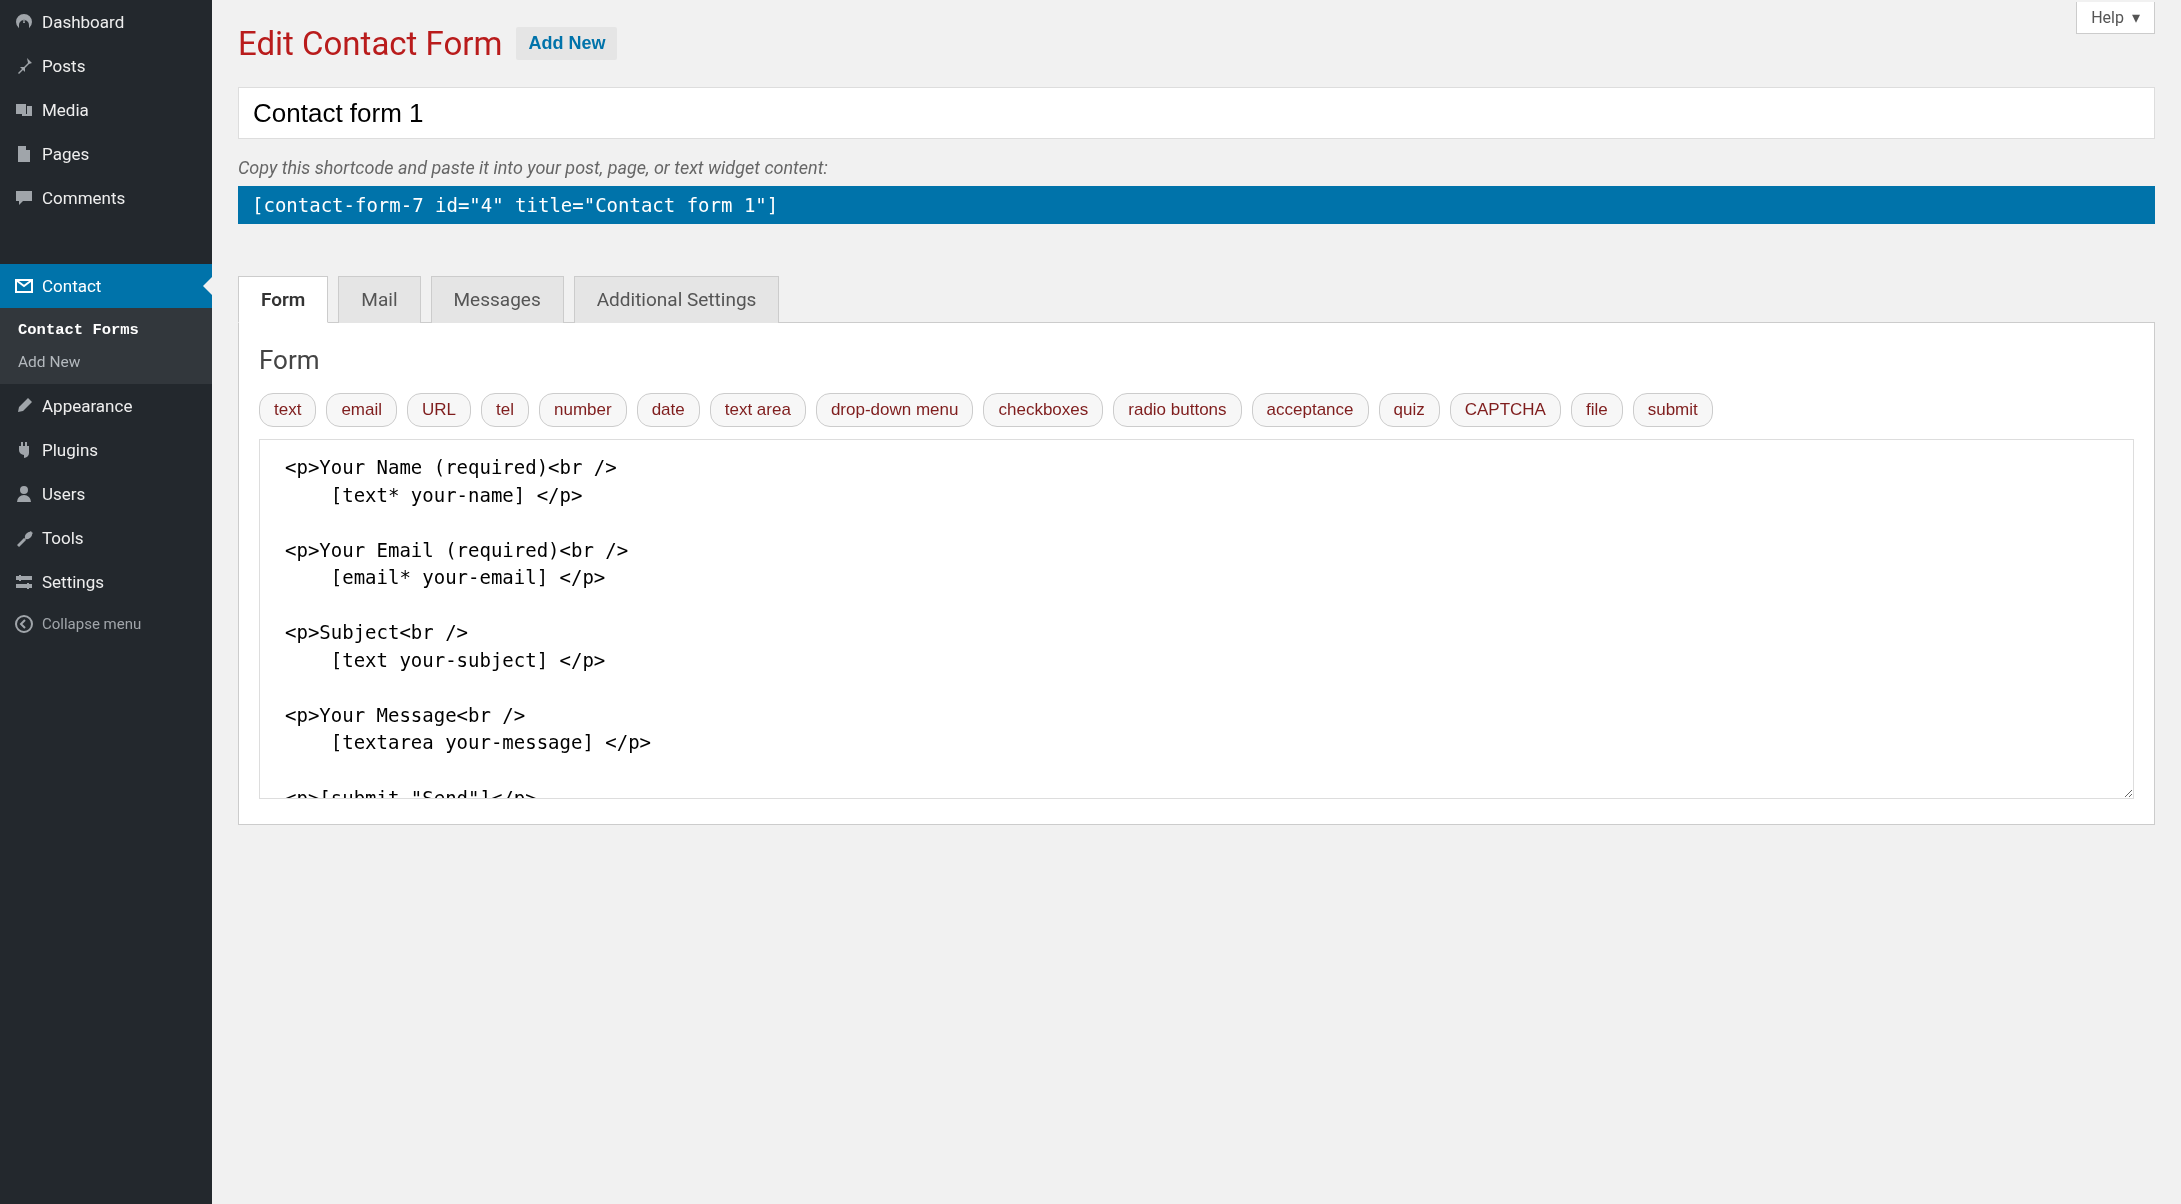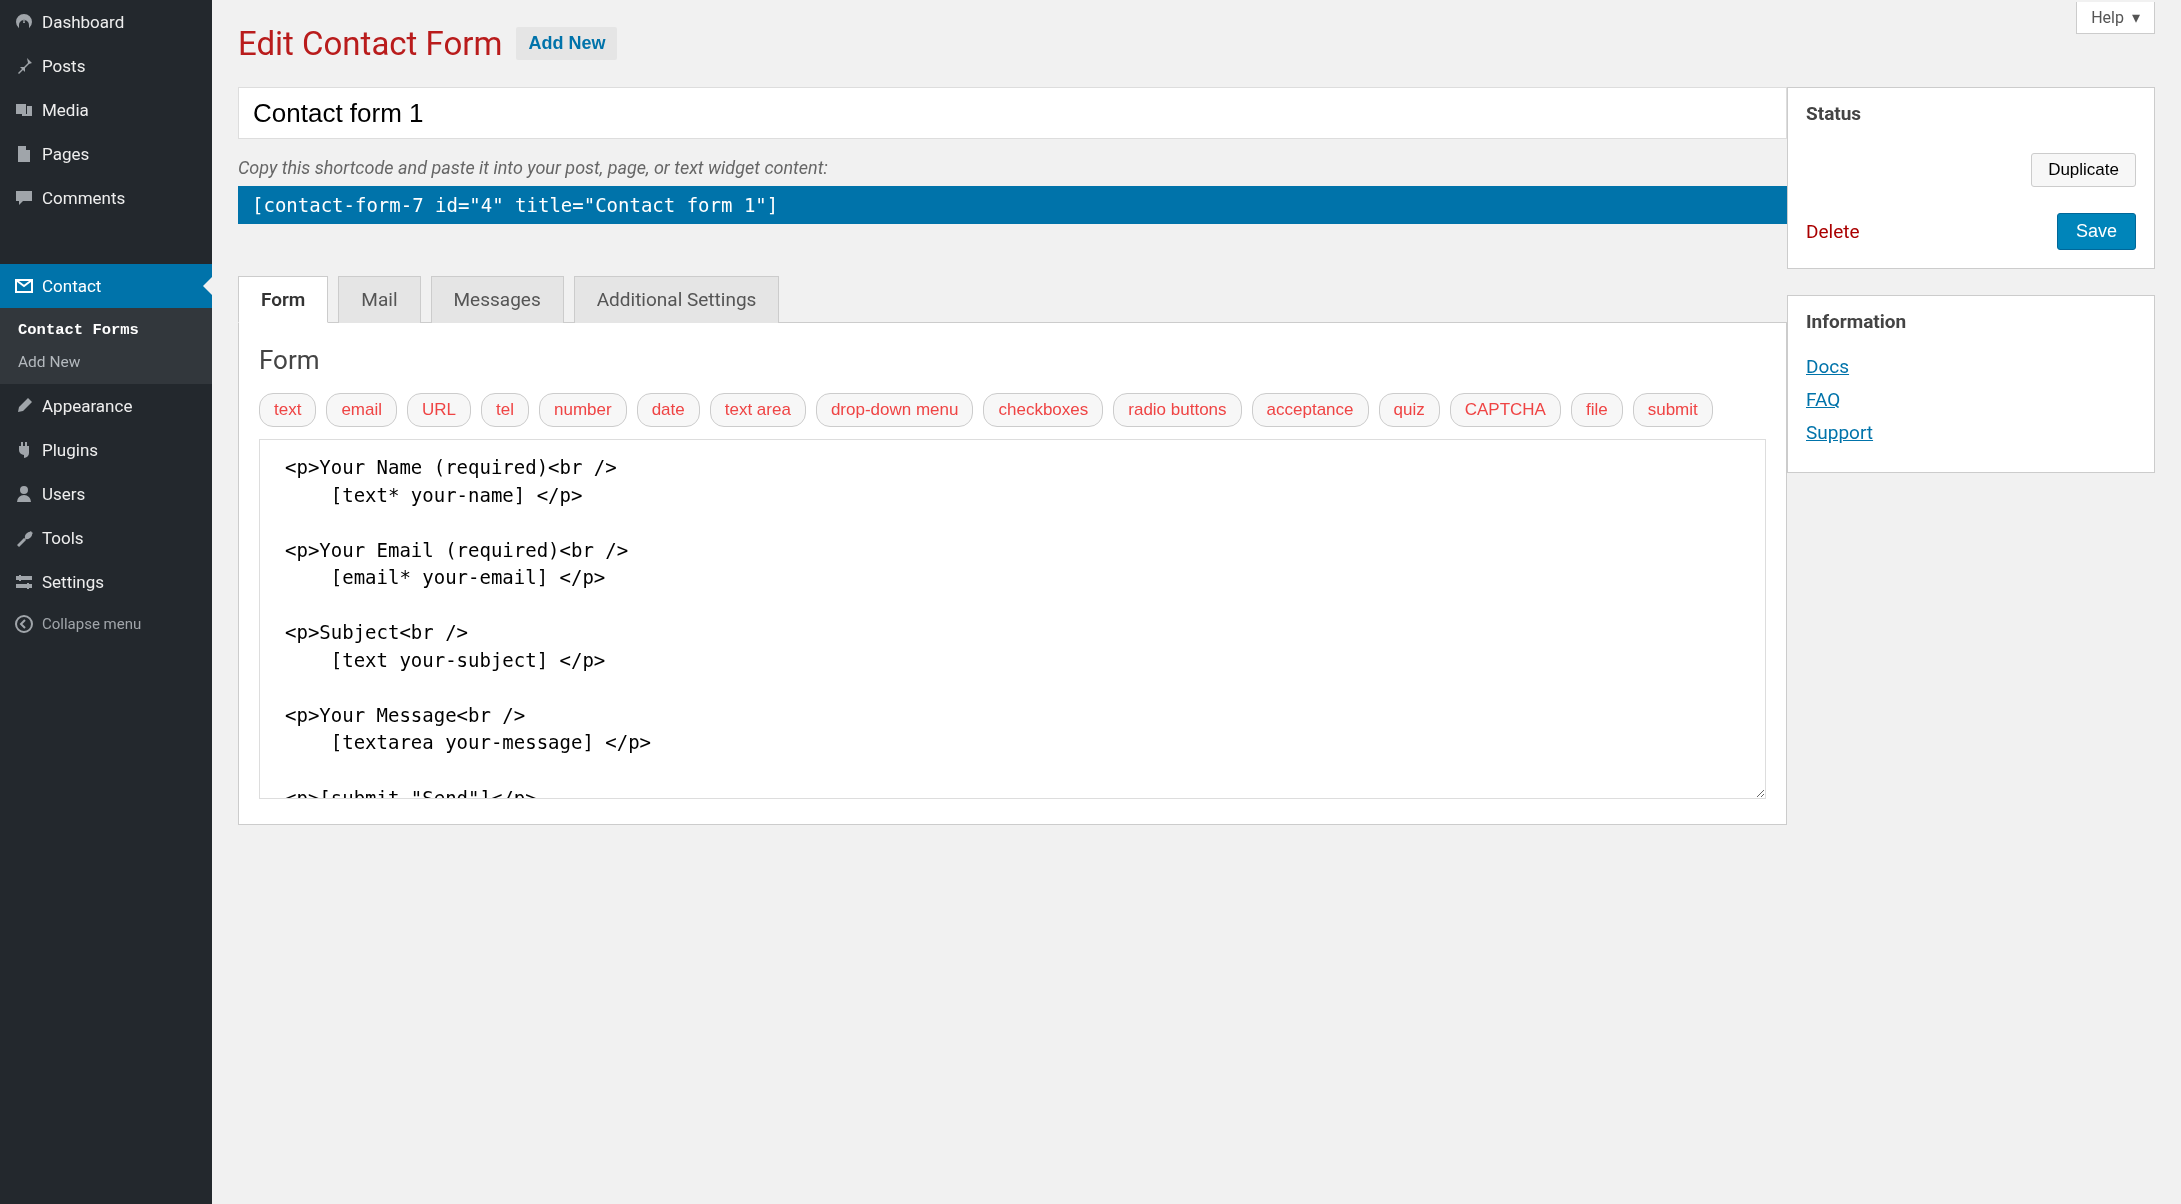--- a/index.html
+++ b/index.html
@@ -174,21 +174,21 @@
   flex-wrap: wrap;
   gap: 10px;
   margin-bottom: 12px;
 }
 .tag-btn {
   border: 1px solid #ccc;
   background: #f7f7f7;
   padding: 6px 14px;
   font-size: 17px;
   cursor: pointer;
-  color: #ef4444;
+  color: #7f1d1d;
   border-radius: 14px;
 }
 .code-area {
   width: 100%;
   min-height: 360px;
   border: 1px solid #ddd;
   padding: 14px 25px;
   font-family: Menlo, Consolas, monospace;
   font-size: 19px;
   line-height: 1.45;
@@ -413,36 +413,15 @@
 &lt;p&gt;Subject&lt;br /&gt;
     [text your-subject] &lt;/p&gt;
 
 &lt;p&gt;Your Message&lt;br /&gt;
     [textarea your-message] &lt;/p&gt;
 
 &lt;p&gt;[submit "Send"]&lt;/p&gt;</textarea>
         </div>
       </div>
 
-      <div class="col-side">
-        <div class="postbox">
-          <h3>Status</h3>
-          <div class="status-actions">
-            <button class="button">Duplicate</button>
-          </div>
-          <div class="status-footer">
-            <span class="delete-link">Delete</span>
-            <button class="save-button">Save</button>
-          </div>
-        </div>
-
-        <div class="postbox">
-          <h3>Information</h3>
-          <div class="inside info-links">
-            <a>Docs</a>
-            <a>FAQ</a>
-            <a>Support</a>
-          </div>
-        </div>
-      </div>
     </div>
   </div>
 </div>
 
 </body></html>

